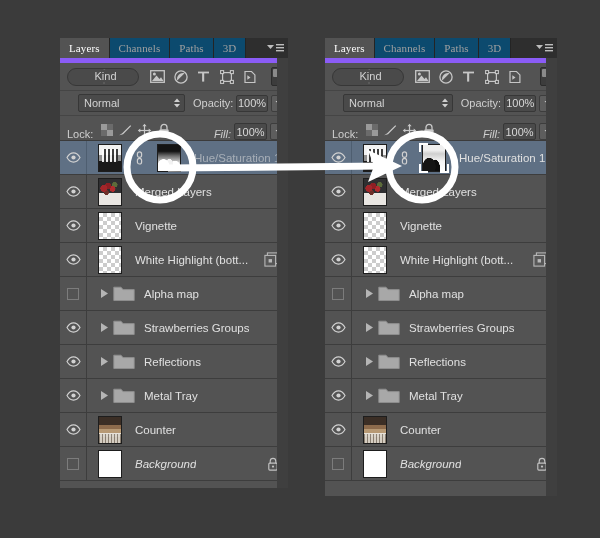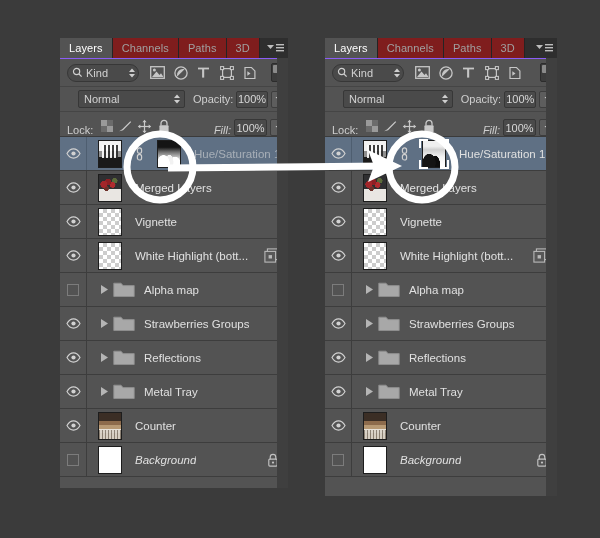--- a/index.html
+++ b/index.html
@@ -22,28 +22,29 @@
   .panel.left{left:60px;top:38px;width:228px;height:450px;}
   .panel.right{left:325px;top:38px;width:232px;height:458px;}
 
   
   .tabstrip{
     height:20px;
     background:#2e2e2e;
     display:flex;
     align-items:stretch;
     position:relative;
-    border-bottom:1px solid #8b5cf6;
+    border-bottom:5px solid #8b5cf6;
+    font-family:Liberation Serif, serif;
   }
   .tab{
     padding:0 9px;
     display:flex;align-items:center;
     font-size:11px;
     color:#a0a0a0;
-    background:#7f1d1d;
+    background:#0c4a6e;
     border-right:1px solid #242424;
     white-space:nowrap;
     letter-spacing:.1px;
   }
   .tab.active{
     background:#535353;
     color:#ffffff;
   }
   .tabspacer{flex:1;background:#2e2e2e;}
   .panelmenu{
@@ -63,20 +64,21 @@
     box-sizing:border-box;
   }
   .kindbox{
     width:72px;height:18px;
     background:#4a4a4a;
     border:1px solid #373737;
     border-radius:9px;
     display:flex;align-items:center;
     box-sizing:border-box;
     padding:0 2px 0 4px;
+    flex-direction:column;
   }
   .kindlabel{
     flex:1;font-size:11px;color:#d2d2d2;margin-left:3px;
   }
   .filtericons{
     display:flex;align-items:center;gap:0px;margin-left:7px;flex:1;
   }
   .fico{width:23px;height:20px;display:flex;align-items:center;justify-content:center;}
   .toggleSw{
     width:11px;height:19px;

